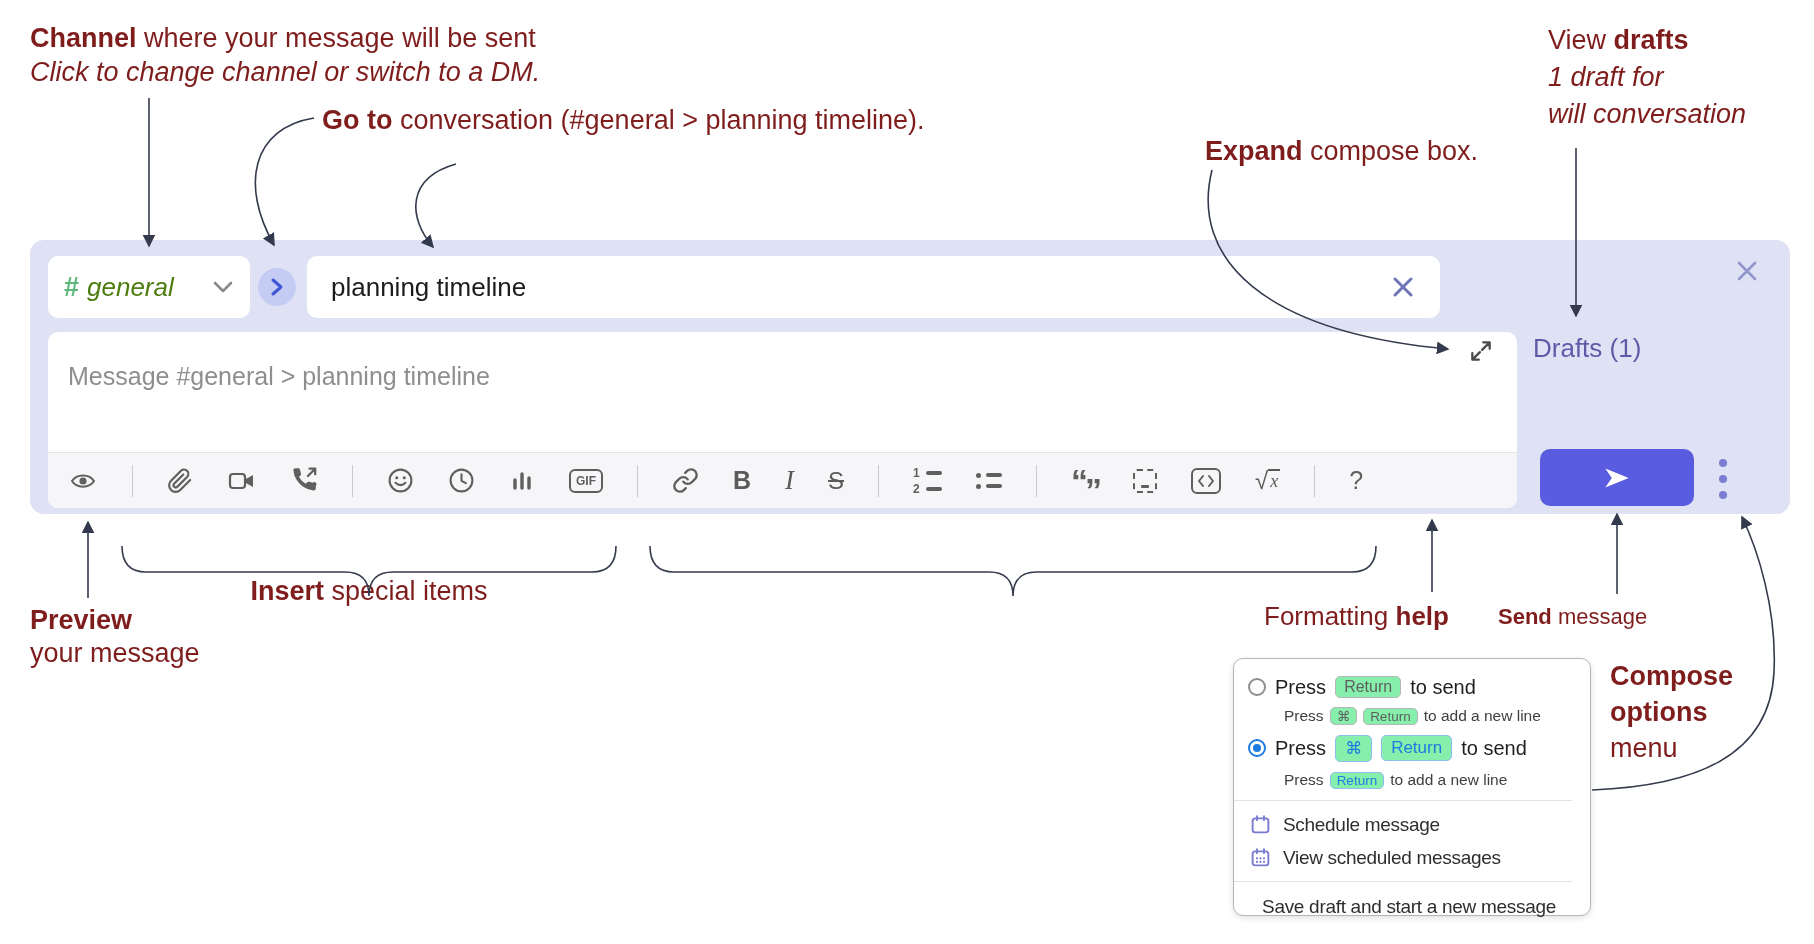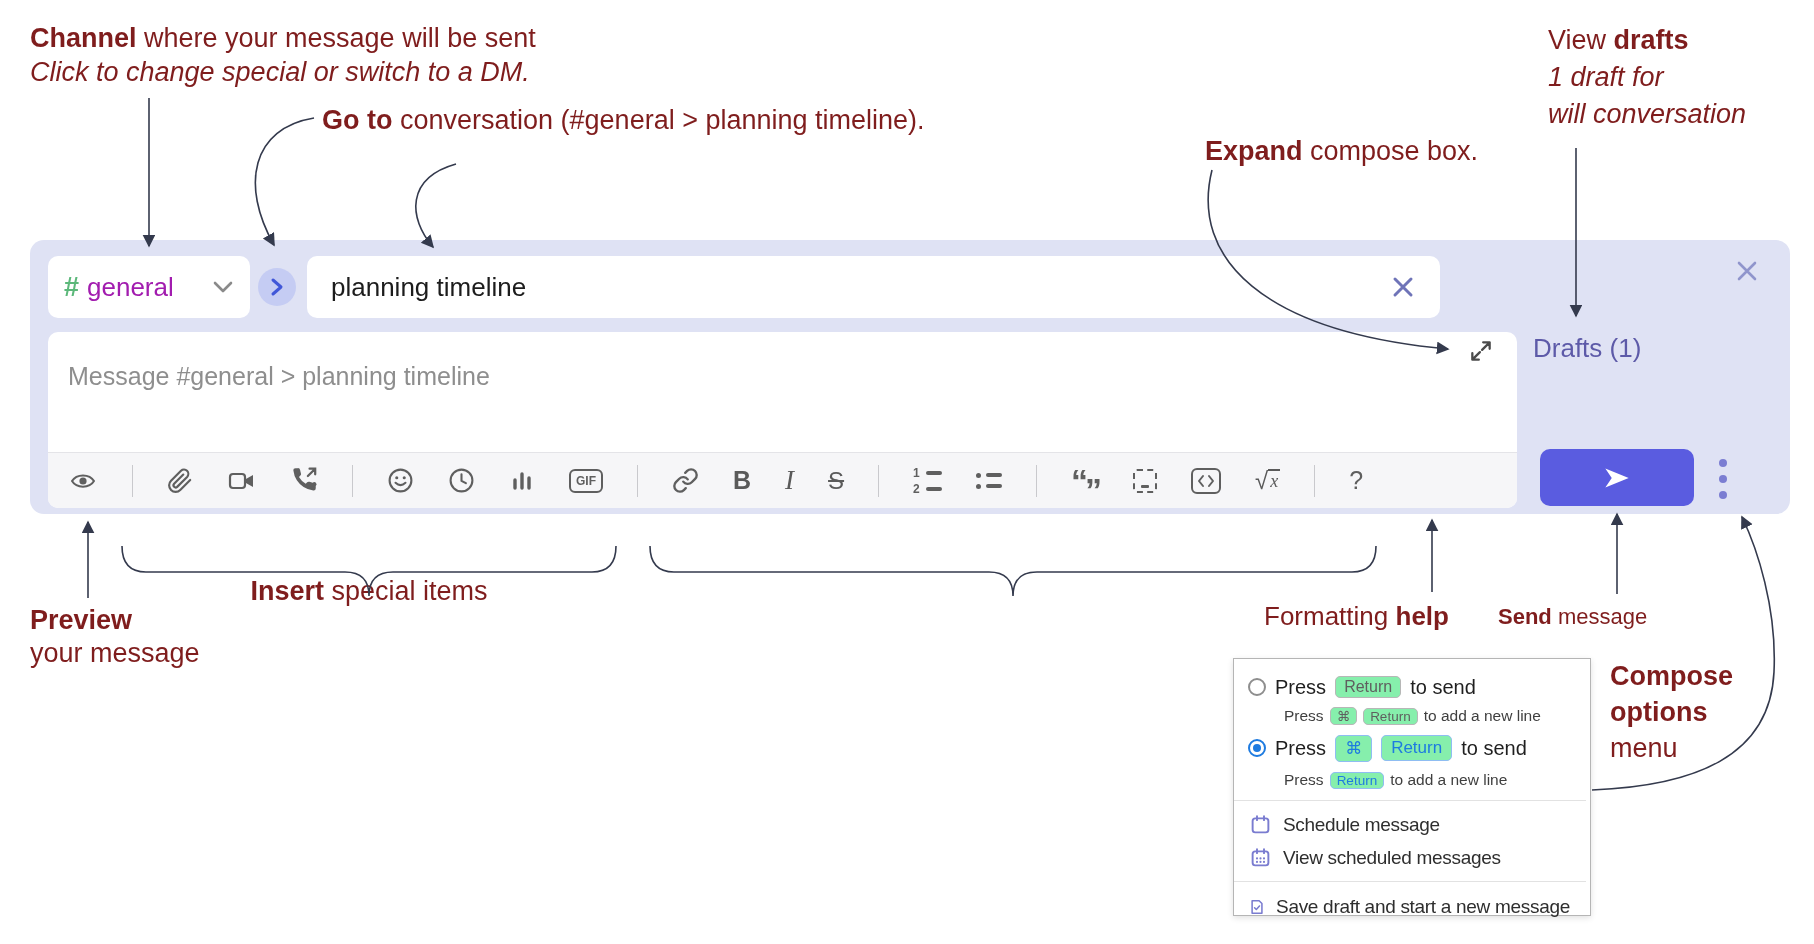--- a/index.html
+++ b/index.html
@@ -9,21 +9,21 @@
   .abs{position:absolute;}
   .ann{font-size:27px;line-height:33px;color:#7f1d1d;white-space:nowrap;}
   .ann b{font-weight:700;}
   .it{font-style:italic;}
   .ctr{transform:translateX(-50%);text-align:center;}
 
   
   .panel{left:30px;top:240px;width:1760px;height:274px;background:#dfe2f4;border-radius:14px;}
   .chanbox{left:48px;top:256px;width:202px;height:62px;background:#fff;border-radius:10px;display:flex;align-items:center;padding:0 16px;gap:8px;}
   .hash{font-size:27px;font-weight:700;color:#5cb87a;}
-  .chname{font-size:26px;color:#a21caf;}
+  .chname{font-size:26px;color:#4d7c0f;font-style:italic;}
   .gotobtn{left:258px;top:268px;width:38px;height:38px;border-radius:50%;background:#c5ccf3;display:flex;align-items:center;justify-content:center;}
   .topicbox{left:307px;top:256px;width:1133px;height:62px;background:#fff;border-radius:10px;display:flex;align-items:center;padding:0 24px;font-size:26px;color:#1c1c1c;}
   .msgbox{left:48px;top:332px;width:1469px;height:176px;background:#fff;border-radius:10px;}
   .msgarea{left:0;top:0;width:100%;height:120px;}
   .placeholder{left:20px;top:30px;font-size:25px;color:#8e8e8e;white-space:nowrap;}
   .toolbar{left:0;top:120px;width:100%;height:56px;background:#f6f6f8;border-top:1px solid #e4e4e8;border-radius:0 0 10px 10px;display:flex;align-items:center;padding:0 20px;gap:34px;}
   .tbdiv{width:1px;height:32px;background:#c9c9cd;flex:0 0 auto;}
   .ticon{display:flex;align-items:center;justify-content:center;color:#5f5f5f;flex:0 0 auto;}
   .gifbox{border:2px solid #5f5f5f;border-radius:6px;font-size:12px;font-weight:700;padding:3px 5px;color:#5f5f5f;}
   .bglyph{font-size:25px;font-weight:800;color:#5a5a5a;}
@@ -45,21 +45,21 @@
   .codebox{width:30px;height:26px;border:2px solid #5f5f5f;border-radius:6px;display:flex;align-items:center;justify-content:center;}
   .draftslink{left:1533px;top:333px;font-size:26px;color:#5d5aa8;}
   .sendbtn{left:1540px;top:449px;width:154px;height:57px;background:#5a5ce0;border-radius:10px;display:flex;align-items:center;justify-content:center;}
   .kebab{left:1712px;top:459px;width:22px;height:40px;display:flex;flex-direction:column;align-items:center;justify-content:space-between;}
   .kebab i{width:8px;height:8px;border-radius:50%;background:#7b7dd2;}
   .expicon{left:1468px;top:338px;}
   .topicclear{left:1388px;top:272px;}
   .panelclose{left:1732px;top:256px;}
 
   
-  .popup{left:1233px;top:658px;width:358px;height:258px;background:#fff;border:1.5px solid #b5b5b5;border-radius:0;box-shadow:0 2px 6px rgba(0,0,0,0.12);padding:12px 4px 0 0;}
+  .popup{left:1233px;top:658px;width:358px;height:258px;background:#fff;border:1.5px solid #b5b5b5;border-radius:10px;box-shadow:0 2px 6px rgba(0,0,0,0.12);padding:12px 18px 0 0;}
   .prow{display:flex;align-items:center;gap:9px;padding:0 14px;white-space:nowrap;}
   .prow.main{font-size:20px;color:#1f1f1f;height:32px;}
   .prow.sub{font-size:15.5px;color:#3f3f3f;height:26px;padding-left:50px;gap:6px;}
   .radio{width:18px;height:18px;border:2px solid #8e8e8e;border-radius:50%;flex:0 0 auto;position:relative;}
   .radio.sel{border-color:#1e7be0;}
   .radio.sel::after{content:"";position:absolute;left:3px;top:3px;width:8px;height:8px;border-radius:50%;background:#1e7be0;}
   .key{border:1.5px solid #b7b7b7;border-radius:5px;padding:1px 8px;color:#5f5f5f;background:#86efac;font-size:16px;}
   .key.sm{font-size:13.5px;padding:0 6px;}
   .key.lg{font-size:17px;padding:2px 9px;}
   .key.blue{border-color:#8fbdf2;color:#1e7be0;}
@@ -68,21 +68,21 @@
 
   svg.overlay{position:absolute;left:0;top:0;pointer-events:none;}
   .line{stroke:#343a4d;stroke-width:1.6;fill:none;}
 </style>
 </head>
 <body>
 
 <div class="canvas">
 
   <div class="abs ann" style="left:30px;top:22px;"><b>Channel</b><span> where your message will be sent</span></div>
-  <div class="abs ann it" style="left:30px;top:56px;">Click to change special or switch to a DM.</div>
+  <div class="abs ann it" style="left:30px;top:56px;">Click to change channel or switch to a DM.</div>
 
   <div class="abs ann" style="left:322px;top:104px;"><b>Go to</b><span> conversation (#general &gt; planning timeline).</span></div>
 
 
   <div class="abs ann" style="left:1205px;top:135px;"><b>Expand</b><span> compose box.</span></div>
 
   <div class="abs ann" style="left:1548px;top:22px;line-height:37px;">
     <div><span>View </span><b>drafts</b></div>
     <div class="it">1 draft for</div>
     <div class="it">will conversation</div>

